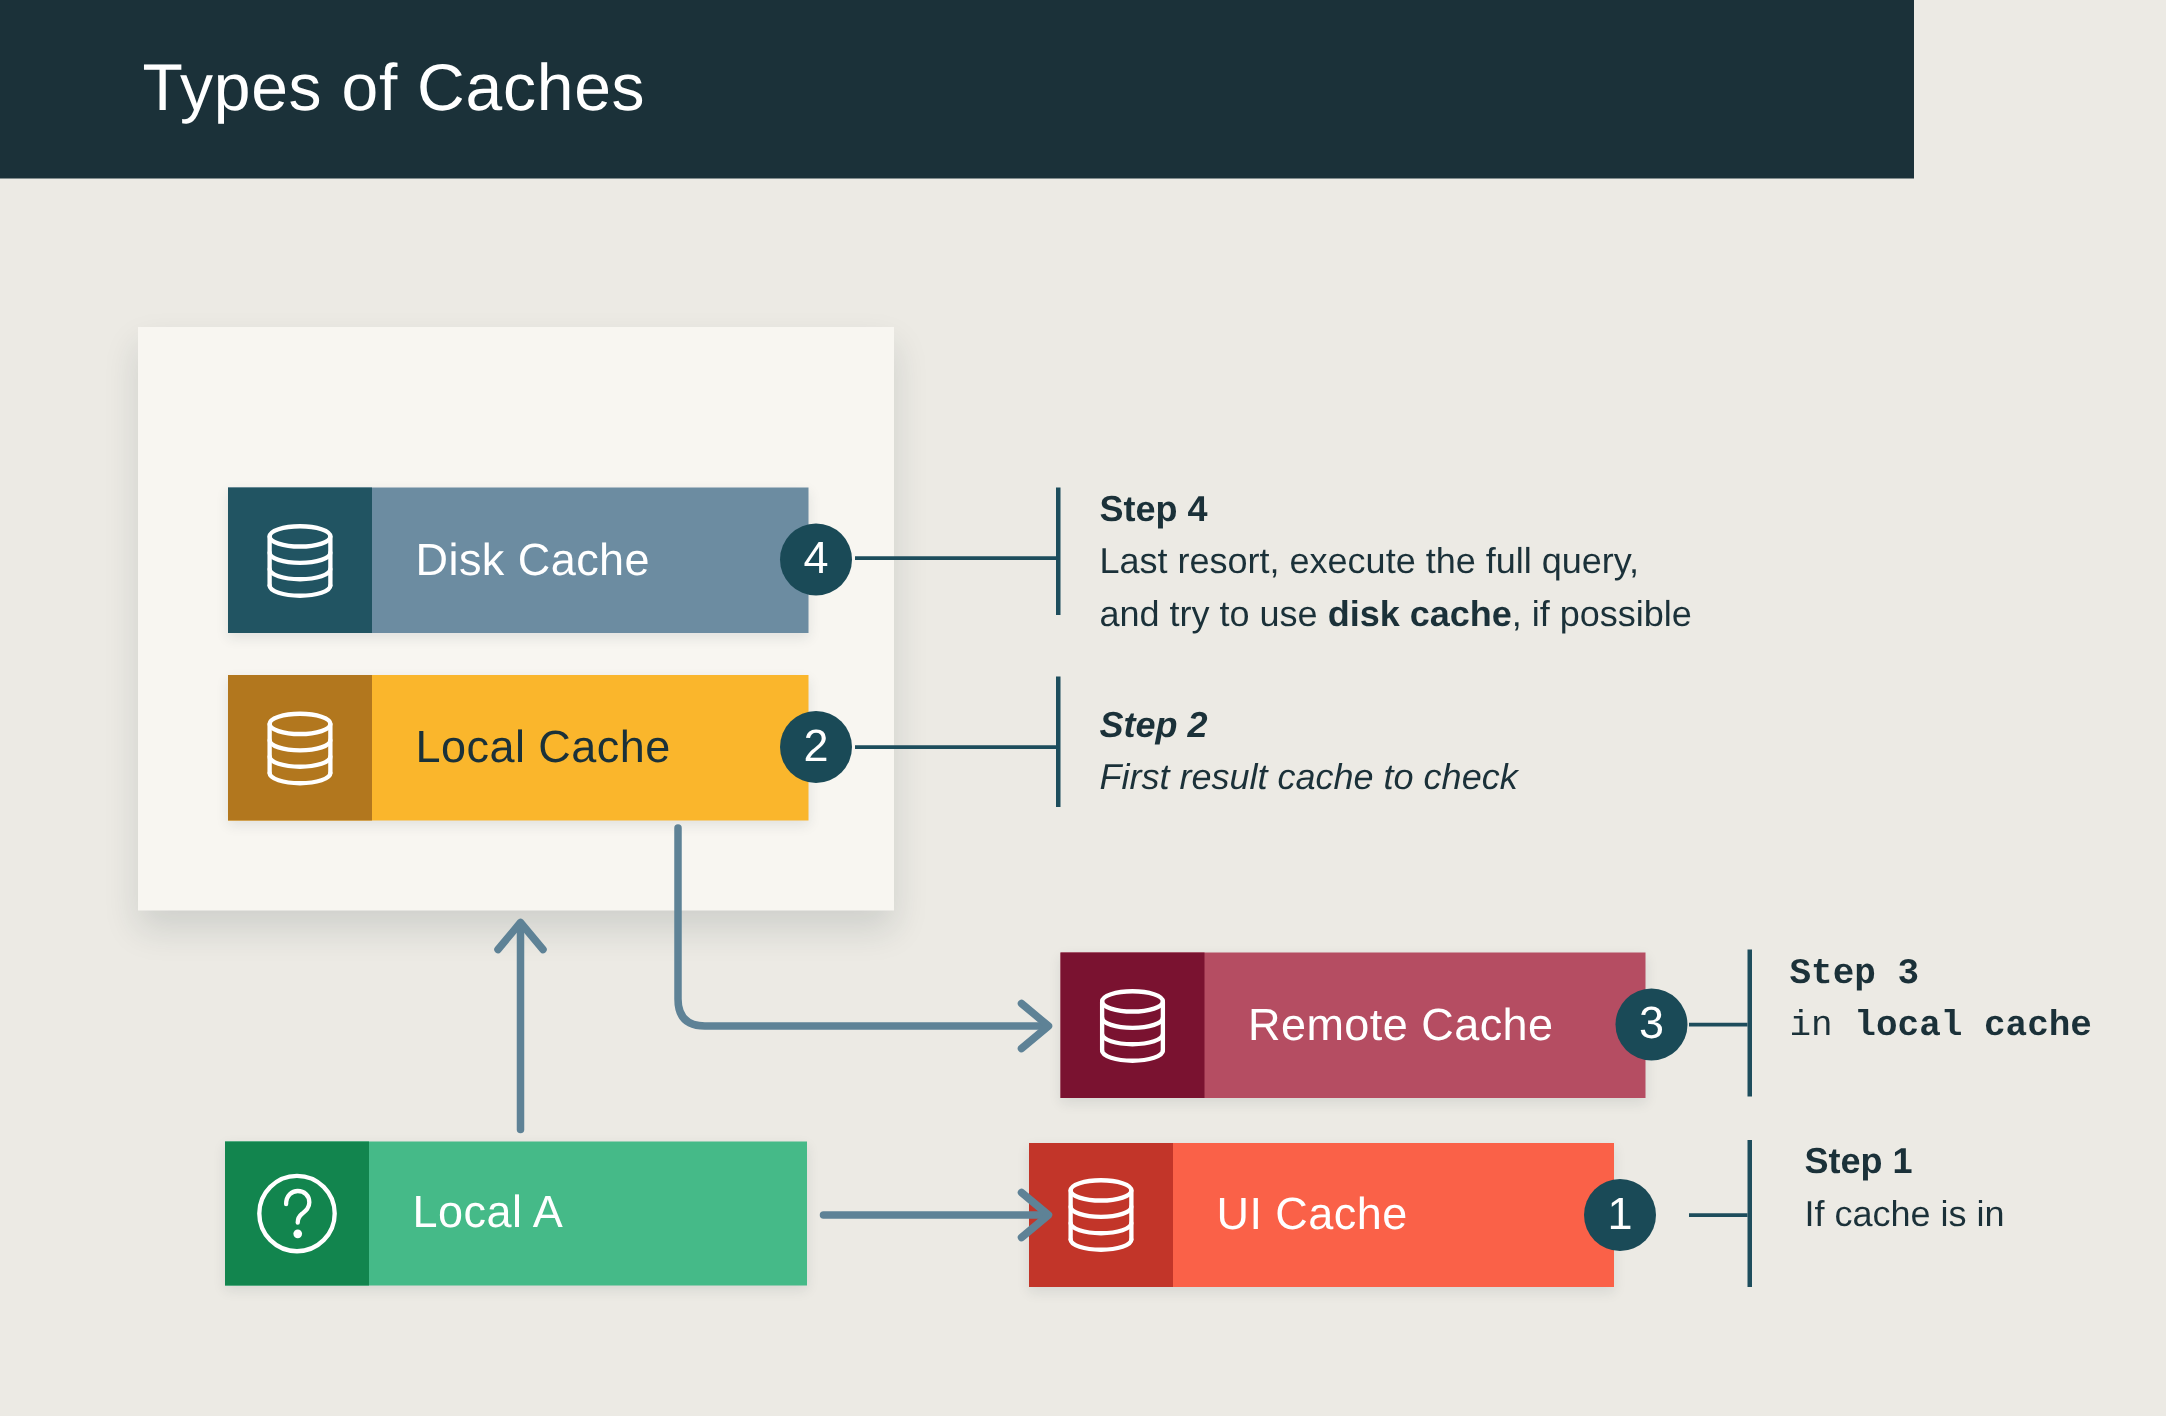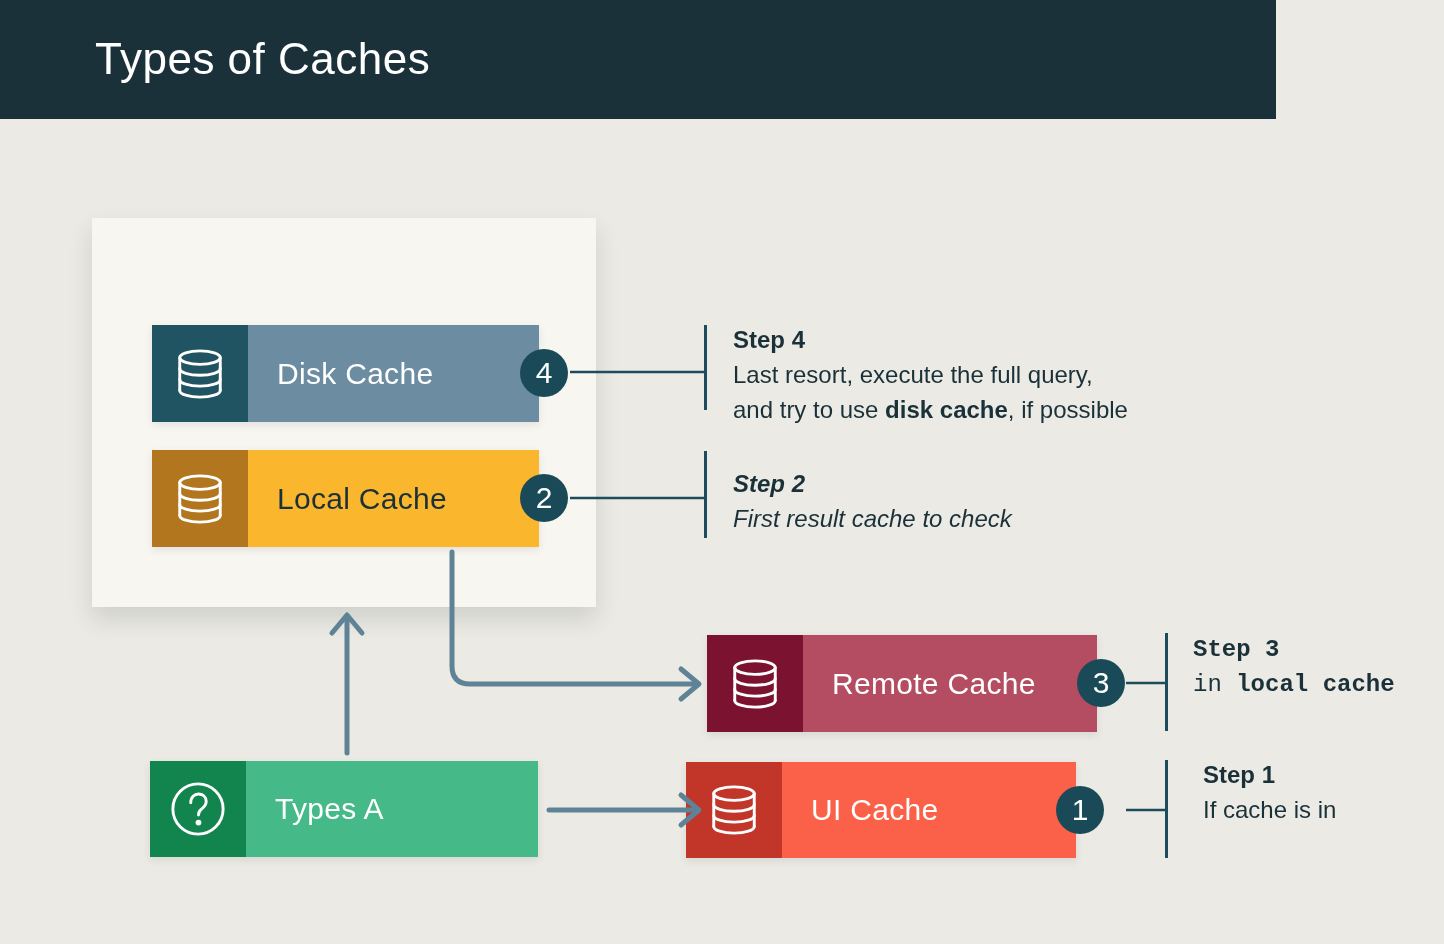--- a/index.html
+++ b/index.html
@@ -166,21 +166,21 @@
   </div>
 
   <div class="cache-bar query-bar">
     <div class="icon-block">
       <svg class="icon-svg" width="58" height="58" viewBox="0 0 60 60">
         <circle cx="30" cy="30" r="26" fill="none" stroke="#FFFFFF" stroke-width="3"></circle>
         <path d="M22.5 23.5 C22.5 17.5 26.5 14.5 30.5 14.5 C35 14.5 38.5 17.5 38.5 22.3 C38.5 26.3 36 28.2 33.5 30.2 C31.5 31.8 30.5 33.4 30.5 36.2" fill="none" stroke="#FFFFFF" stroke-width="3" stroke-linecap="round"></path>
         <circle cx="30.5" cy="44" r="3" fill="#FFFFFF"></circle>
       </svg>
     </div>
-    <div class="bar-label">Types A</div>
+    <div class="bar-label">Local A</div>
   </div>
 
   <div class="step step-4">
     <div class="step-title">Step 4</div>
     <div class="step-line"><span>Last resort, execute the full query,</span></div>
     <div class="step-line"><span>and try to use </span><span class="b">disk cache</span><span>, if possible</span></div>
   </div>
 
   <div class="step step-2">
     <div class="step-title">Step 2</div>

